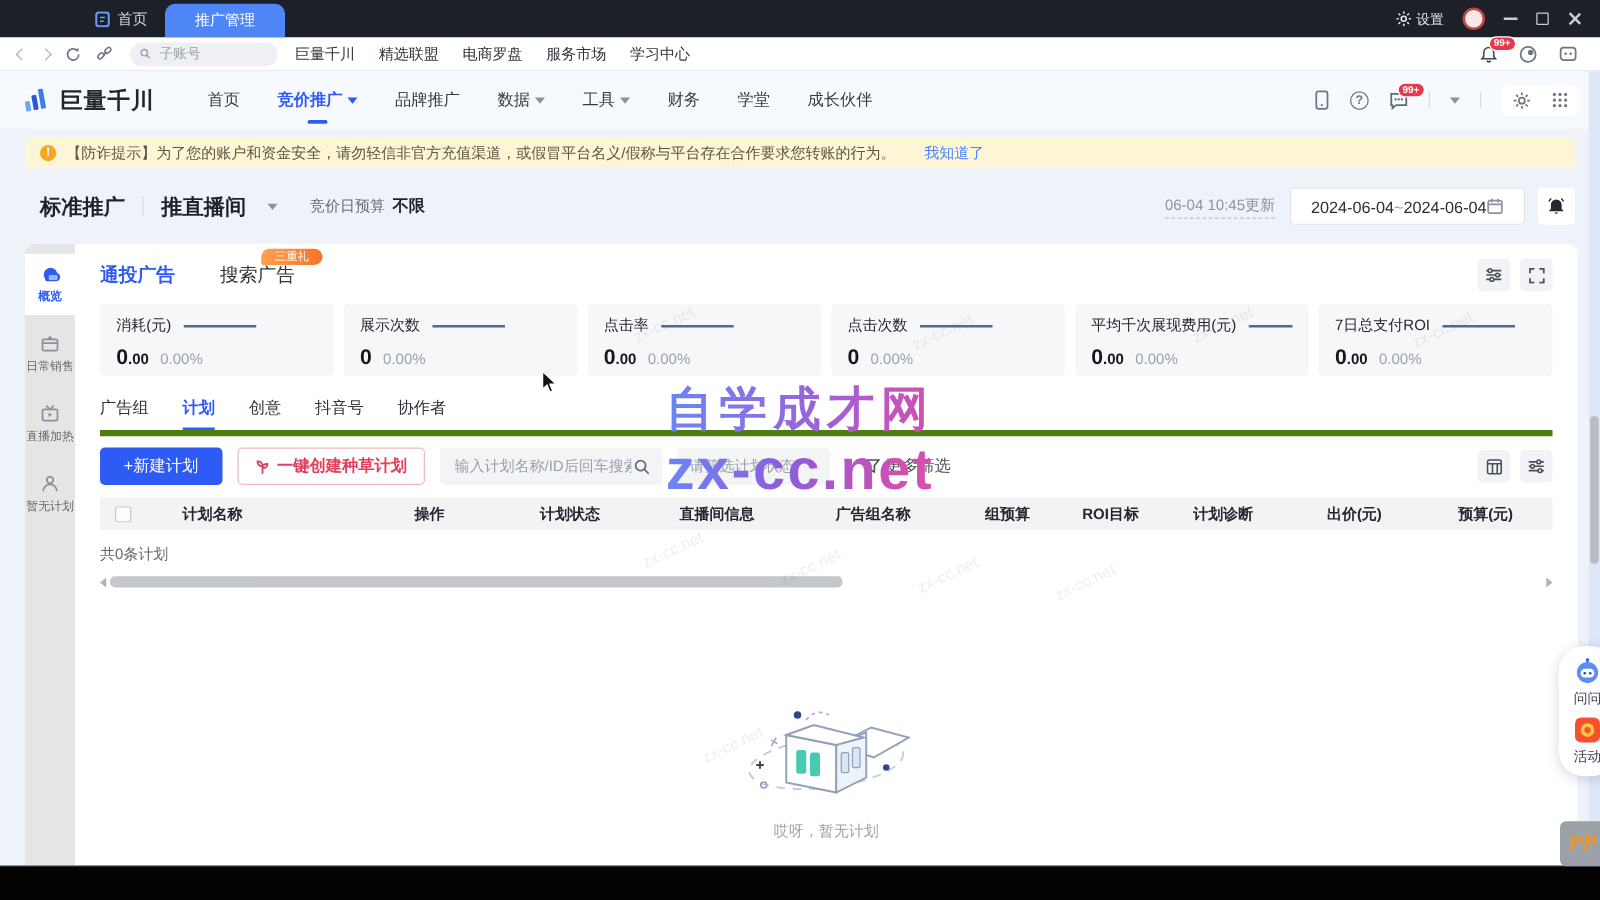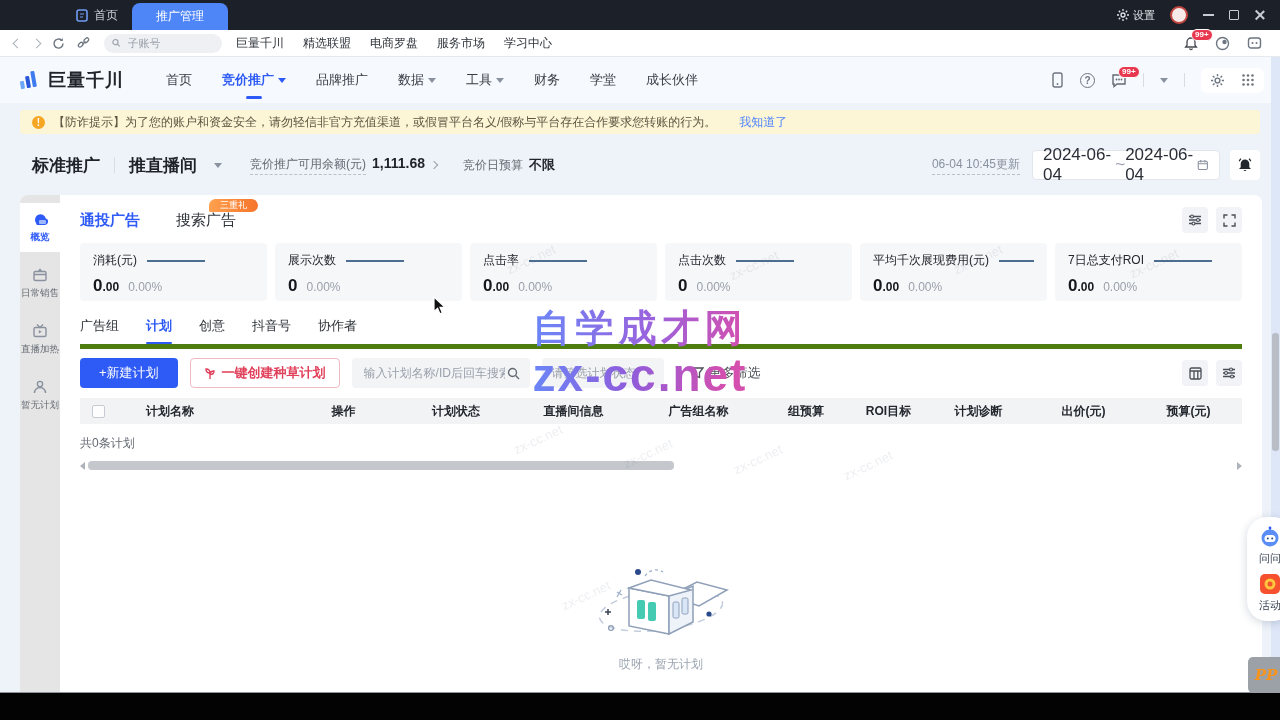--- a/index.html
+++ b/index.html
@@ -60,21 +60,21 @@
   .pdiv{width:1px;height:16px;background:#d9dde4;margin:0 14px;}
   .objective{font-size:17px;font-weight:bold;color:#1f2329;display:flex;align-items:center;gap:17px;cursor:pointer;}
   .bal{margin-left:28px;display:flex;align-items:baseline;font-size:12px;color:#646a73;}
   .dashed{border-bottom:1px dashed #b9c0cc;padding-bottom:1px;}
   .balval{font-size:14px;font-weight:bold;color:#1f2329;margin:0 4px 0 6px;}
   .chevr{width:6px;height:6px;border-right:1.4px solid #9aa0ab;border-top:1.4px solid #9aa0ab;transform:rotate(45deg);display:inline-block;margin-left:2px;}
   .bud{margin-left:26px;font-size:12px;color:#646a73;display:flex;align-items:baseline;gap:6px;}
   .budval{font-size:13px;font-weight:bold;color:#1f2329;}
   .phead-right{margin-left:auto;display:flex;align-items:center;}
   .updated{font-size:12px;color:#8a919f;}
-  .datebox{margin-left:12px;width:188px;height:30px;background:#fff;border:1px solid #e1e5ec;border-radius:4px;display:flex;align-items:center;justify-content:flex-start;padding:0 10px;font-size:17px;color:#2a2e36;cursor:pointer;}
+  .datebox{margin-left:12px;width:188px;height:30px;background:#fff;border:1px solid #e1e5ec;border-radius:4px;display:flex;align-items:center;justify-content:center;padding:0 10px;font-size:13px;color:#2a2e36;cursor:pointer;}
   .alarm-btn{margin-left:10px;width:30px;height:30px;background:#fff;border-radius:4px;display:flex;align-items:center;justify-content:center;color:#23272e;cursor:pointer;}
 
   
   .card{position:absolute;top:92px;left:20px;width:1242px;bottom:0;background:#fff;border-radius:8px 8px 0 0;display:flex;overflow:hidden;}
   .side{width:40px;background:#e5e5e5;flex:none;display:flex;flex-direction:column;padding-top:8px;text-align:right;}
   .sitem{width:40px;padding:9px 0 8px;display:flex;flex-direction:column;align-items:center;gap:4px;font-size:9.5px;color:#646a73;margin-bottom:6px;cursor:pointer;}
   .sitem.active{background:#fff;color:#2e5bf6;font-weight:bold;}
   .content{flex:1;position:relative;padding:0 20px;display:flex;flex-direction:column;min-width:0;}
 
   .adrow{margin-top:11px;display:flex;align-items:center;height:28px;}
@@ -331,25 +331,20 @@
       <span>【防诈提示】为了您的账户和资金安全，请勿轻信非官方充值渠道，或假冒平台名义/假称与平台存在合作要求您转账的行为。</span>
       <a>我知道了</a>
     </div>
 
     <div class="phead">
       <span class="mode">标准推广</span>
       <span class="pdiv"></span>
       <span class="objective">
         <span>推直播间</span>
         <span class="caret"></span>
-      </span>
-      <span class="bal">
-        <span class="dashed">竞价推广可用余额(元)</span>
-        <span class="balval">1,111.68</span>
-        <span class="chevr"></span>
       </span>
       <span class="bud">
         <span>竞价日预算</span>
         <span class="budval">不限</span>
       </span>
       <span class="phead-right">
         <span class="updated dashed">06-04 10:45更新</span>
         <span class="datebox">
           <span>2024-06-04</span>
           <span style="color:#9aa0ab">~</span>

